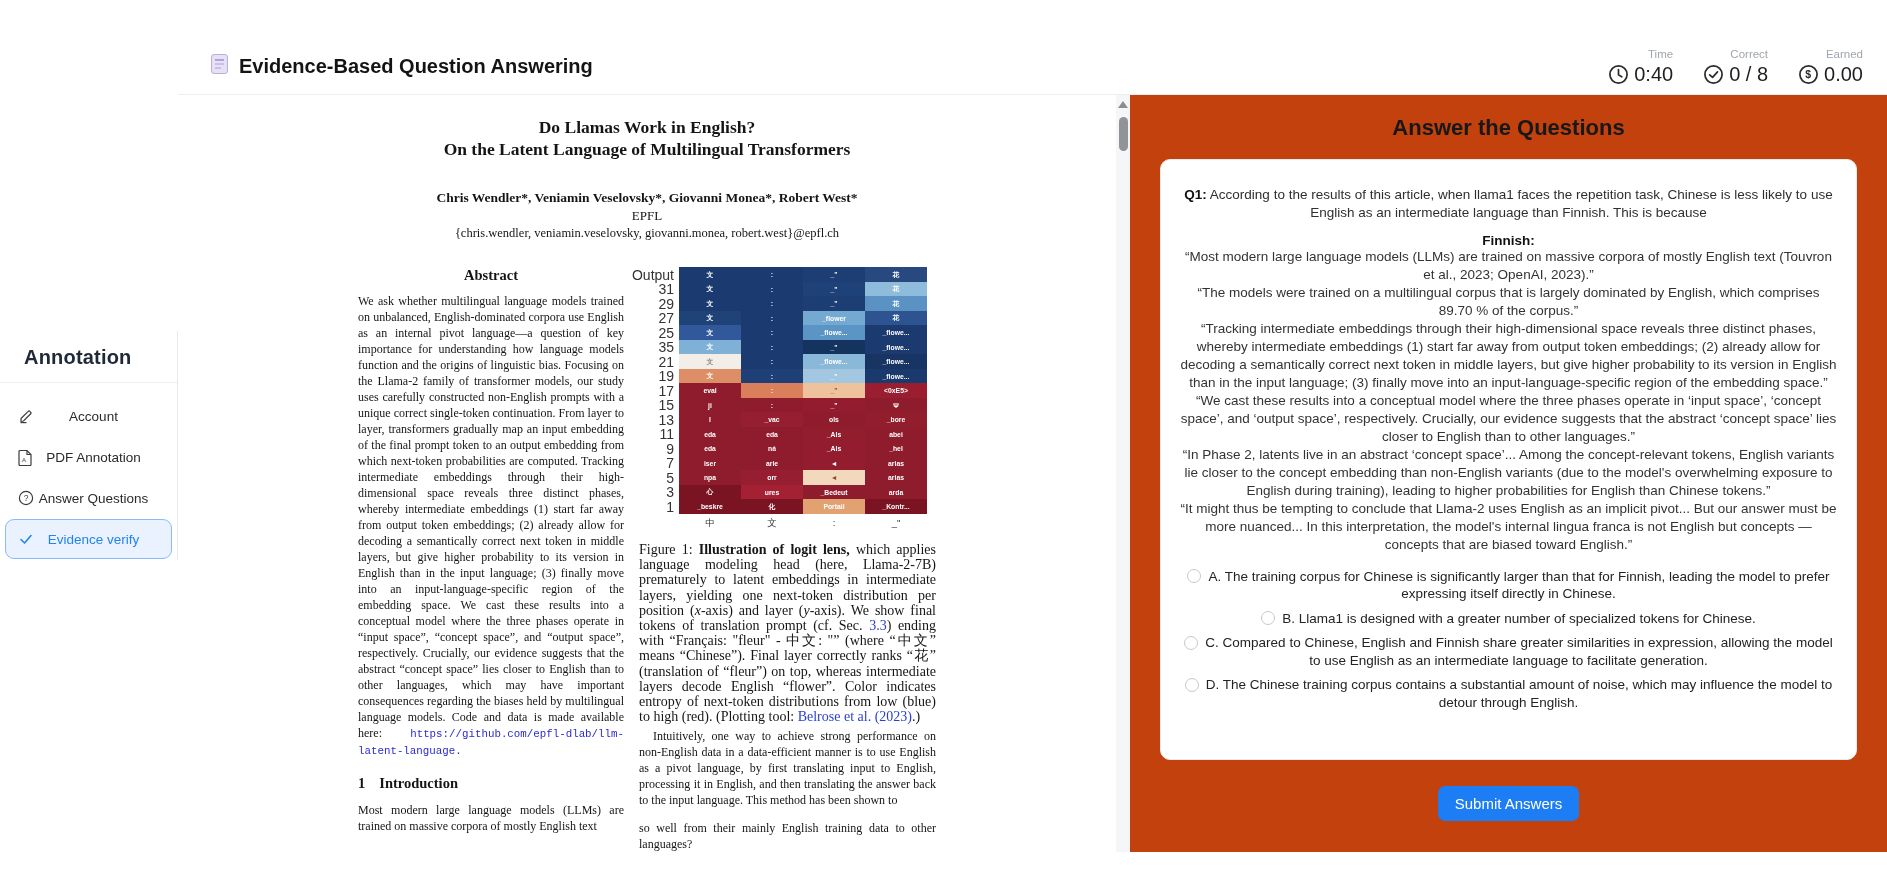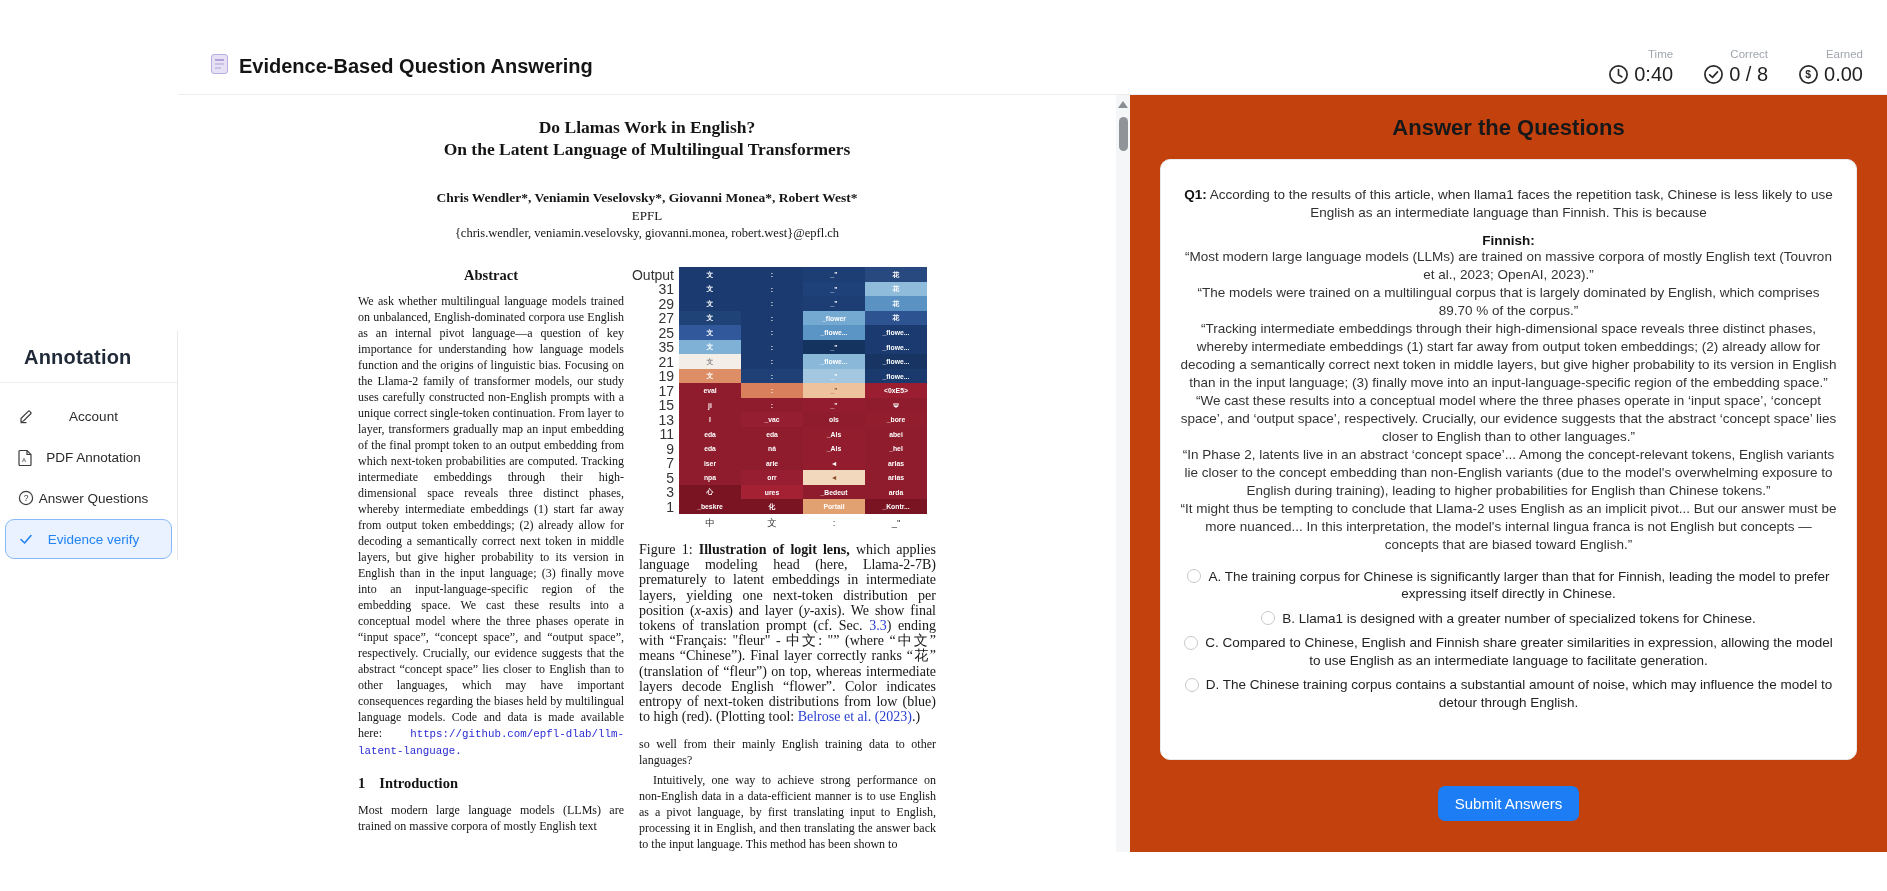--- a/index.html
+++ b/index.html
@@ -298,22 +298,22 @@
                   <div class="fg-cell" style="background: rgb(122, 19, 34);">化</div>
                   <div class="fg-cell" style="background: rgb(226, 161, 112);">Portail</div>
                   <div class="fg-cell" style="background: rgb(122, 19, 34);">_Kontr...</div>
                   <div></div>
                   <div class="fg-xlabel">中</div>
                   <div class="fg-xlabel">文</div>
                   <div class="fg-xlabel">:</div>
                   <div class="fg-xlabel">_"</div>
                 </div>
               <div class="fig-caption" id="fig-caption"><span>Figure 1: </span><span class="b">Illustration of logit lens,</span><span> which applies language modeling head (here, Llama-2-7B) prematurely to latent embeddings in intermediate layers, yielding one next-token distribution per position (</span><span class="i">x</span><span>-axis) and layer (</span><span class="i">y</span><span>-axis). We show final tokens of translation prompt (cf. Sec. </span><span class="lnk">3.3</span><span>) ending with “Français: "fleur" - 中文: "” (where “中文” means “Chinese”). Final layer correctly ranks “花” (translation of “fleur”) on top, whereas intermediate layers decode English “flower”. Color indicates entropy of next-token distributions from low (blue) to high (red). (Plotting tool: </span><span class="lnk">Belrose et al. (2023)</span><span>.)</span></div>
+              <div class="p-body indent" style="margin-top:4px;">Intuitively, one way to achieve strong performance on non-English data in a data-efficient manner is to use English as a pivot language, by first translating input to English, processing it in English, and then translating the answer back to the input language. This method has been shown to</div>
               <div class="p-body" style="margin-top:12px;">so well from their mainly English training data to other languages?</div>
-              <div class="p-body indent" style="margin-top:4px;">Intuitively, one way to achieve strong performance on non-English data in a data-efficient manner is to use English as a pivot language, by first translating input to English, processing it in English, and then translating the answer back to the input language. This method has been shown to</div>
             </div>
           </div>
         </div>
       </div>
 
       <div class="scrollbar">
         <div class="sb-arrow">
             <div class="tri"></div>
           </div>
         <div class="sb-thumb"></div>

